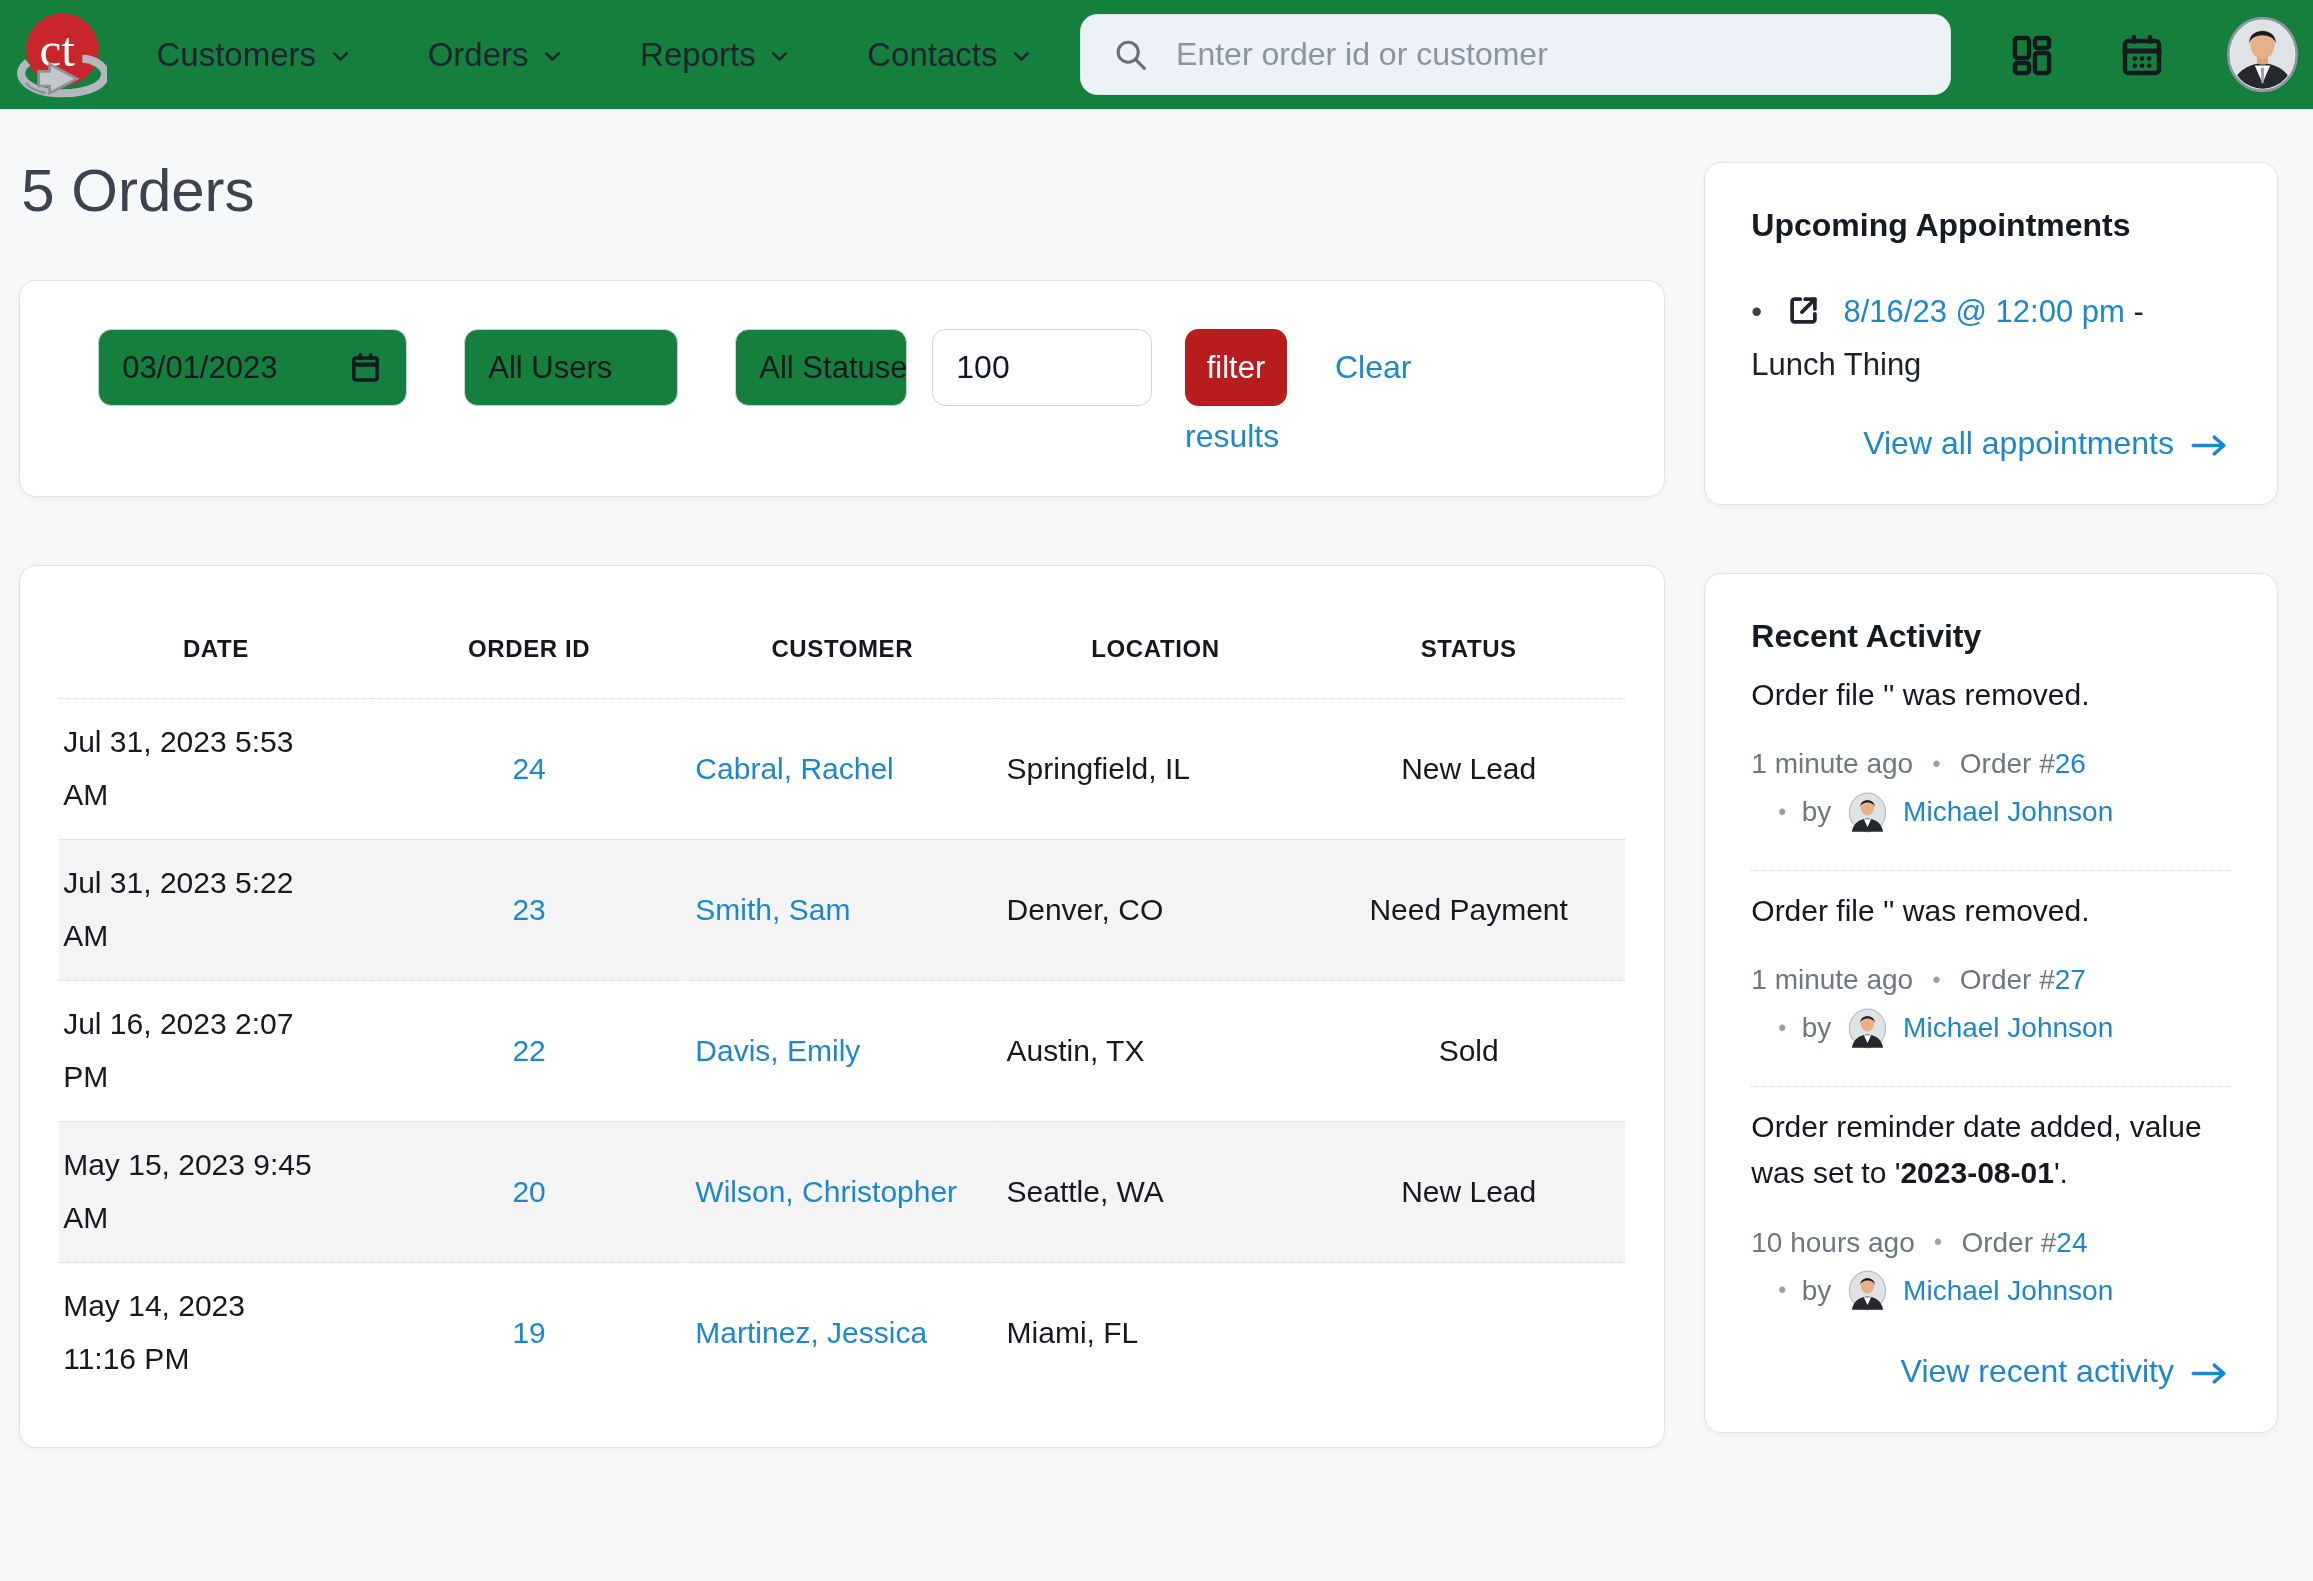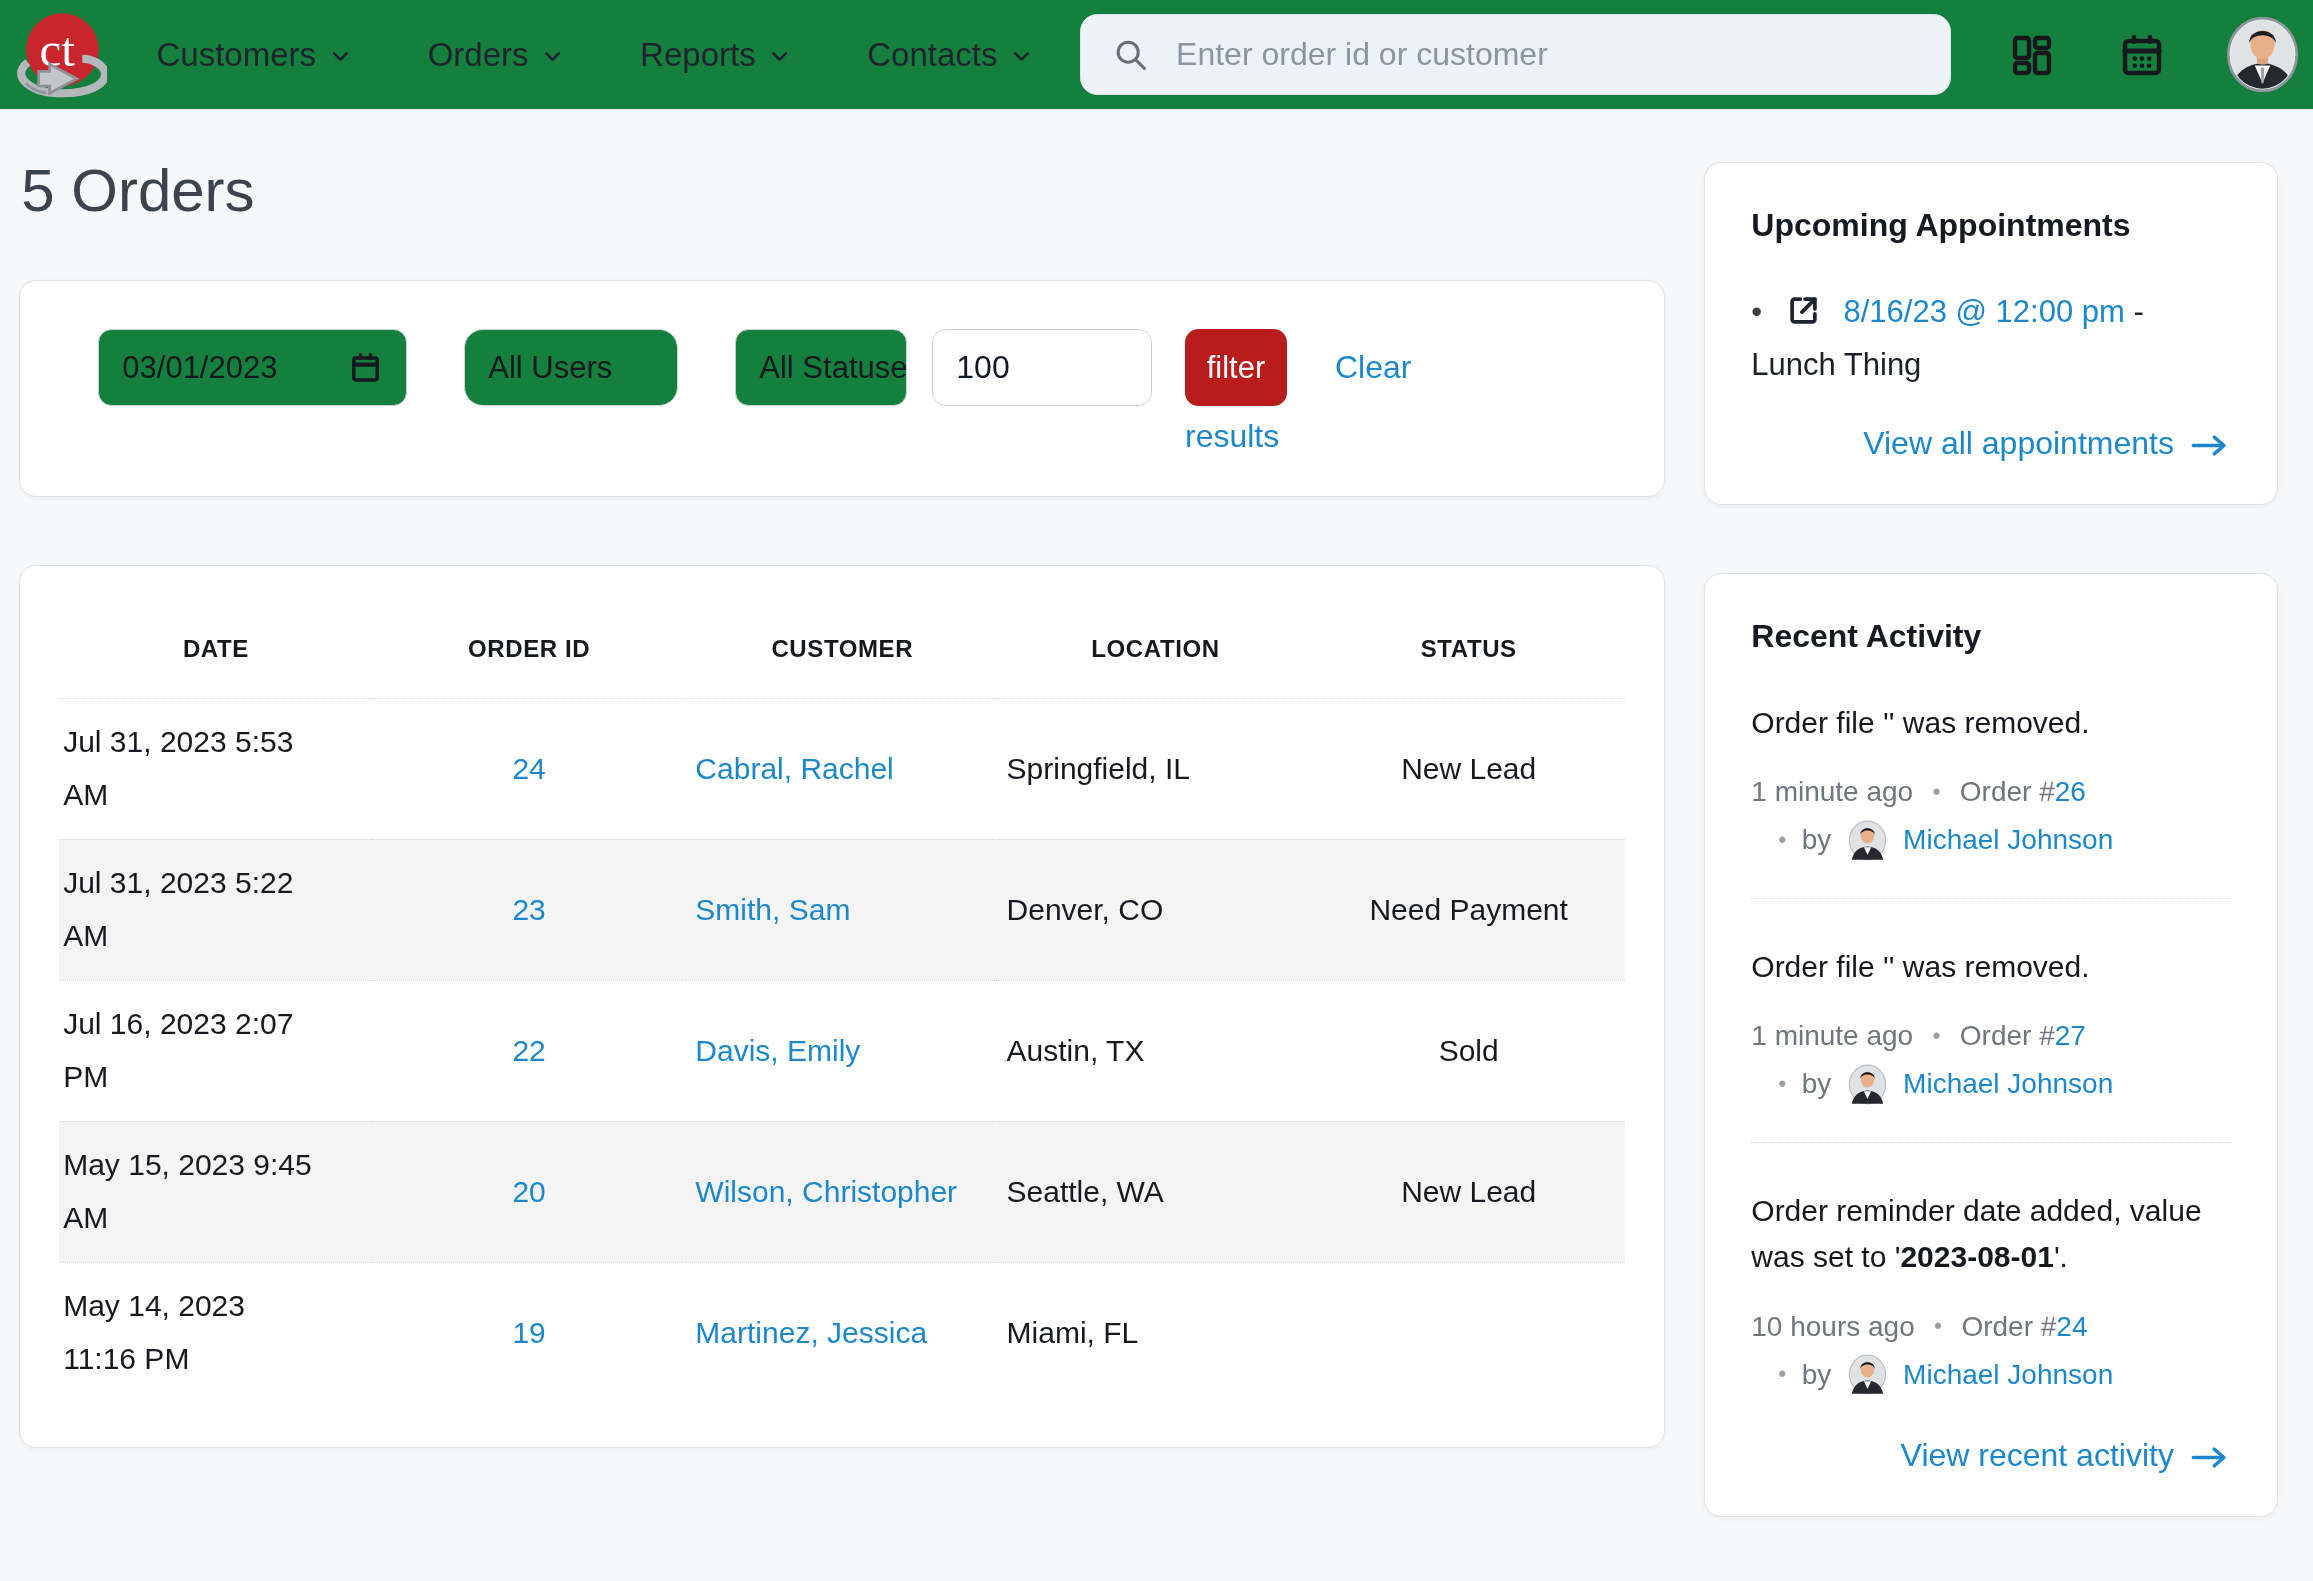--- a/index.html
+++ b/index.html
@@ -53,21 +53,21 @@
   
   .filter-card { margin-top:53px; padding:48px 46px 41px; display:flex; flex-wrap:wrap; align-items:flex-start; gap:25px; }
   .fbox {
     height:77px; border:1px solid #ccd2d9; border-radius:13.5px; background:#15803d;
     display:flex; align-items:center; font-size:31px; color:#15181e;margin-left:32px;
   }
   .date-box { width:309px; padding:0 23px; justify-content:space-between; gap:17.4px; cursor:pointer; }
   .cal-sm { width:35px; height:35px; flex:0 0 auto; }
   .select-box { padding:0 0 0 23px; cursor:pointer; overflow:hidden; }
   .select-box span { white-space:nowrap; overflow:hidden; }
-  .users-box { width:214px;border-radius:19px; }
+  .users-box { width:214px; }
   .statuses-box { width:172px; }
   .limit-input {
     width:220px; height:77px; border:1px solid #ccd2d9; border-radius:13.5px;
     padding:0 23px; font-family:"Liberation Sans", sans-serif; font-size:32px; color:#0f172a; outline:none;
   }
   .btn-col { width:102px; display:flex; flex-direction:column; margin-left:7.7px; }
   .filter-btn {
     height:77px; border:none; border-radius:13.5px; background:#b91c1c; color:#ffffff;
     font-family:"Liberation Sans", sans-serif; font-size:31px; cursor:pointer;
   }
@@ -101,21 +101,21 @@
   .extlink-icon { width:39px; height:39px; vertical-align:-7.7px; margin-right:11.6px; cursor:pointer; }
   .appt-link { color:#1d87cd; }
   .card-link-row {
     margin-top:33px; display:flex; justify-content:flex-end; align-items:center; gap:15.4px;
     font-size:32px;
   }
   .card-link-row a { color:#1d87cd; }
   .arrow-icon { width:42px; height:29px; margin-top:3.9px; }
 
   .activity-card { margin-top:68px; padding:44px 46px 42px; }
-  .act-text { margin-top:45px; font-size:30px; line-height:1.55; color:#15181e; }
+  .act-text { margin-top:17px; font-size:30px; line-height:1.55; color:#15181e; }
   .act-text .val-bold { font-weight:700; }
   .act-meta { margin-top:23px; display:flex; align-items:center; gap:19.3px; font-size:28px; color:#6e7680; }
   .meta-dot { font-size:23px; color:#9aa0a8; }
   .order-num { color:#1d87cd; }
   .act-byline { margin-top:11.6px; margin-left:27px; display:flex; align-items:center; gap:15.4px; font-size:28px; color:#6e7680; }
   .avatar-sm { width:41px; height:41px; }
   .user-link { color:#1d87cd; font-weight:500; }
   .act-divider { border:none; border-top:1.9px dotted #d3d5d9; margin:37px 0 0; }
 </style>
 </head>

